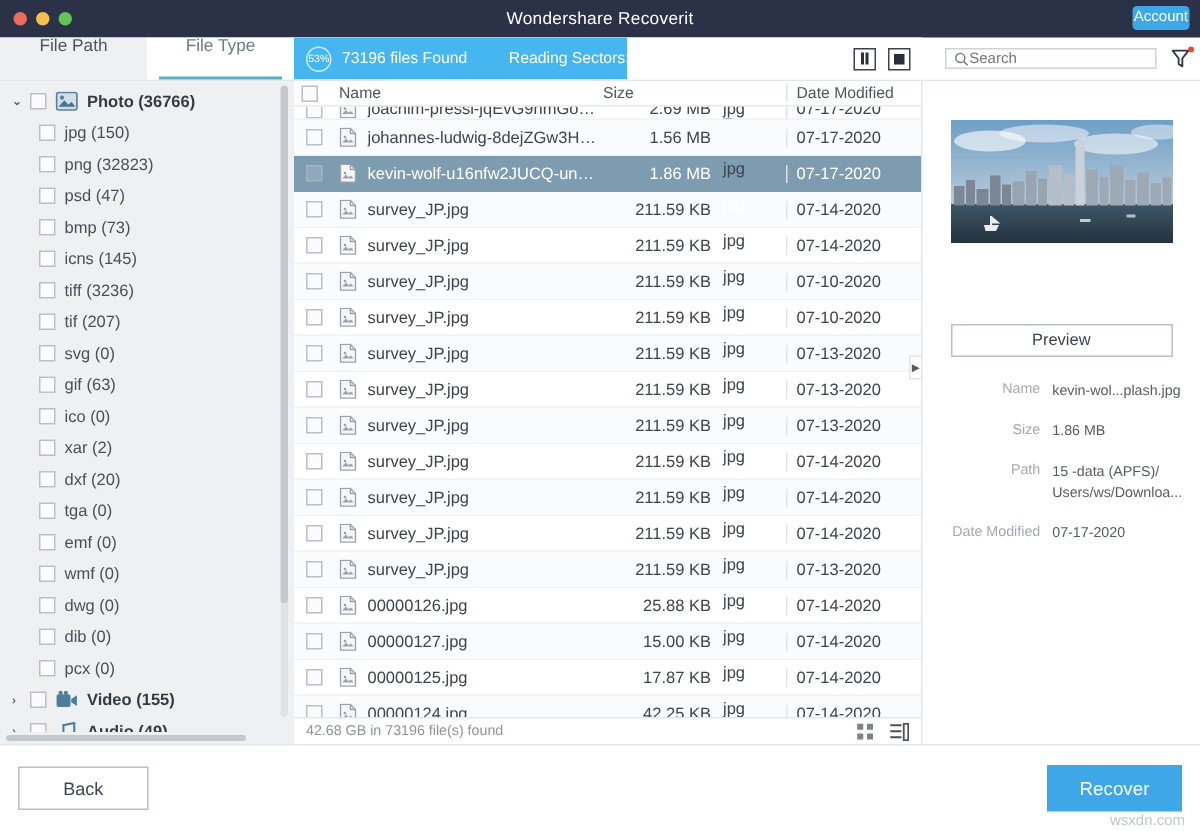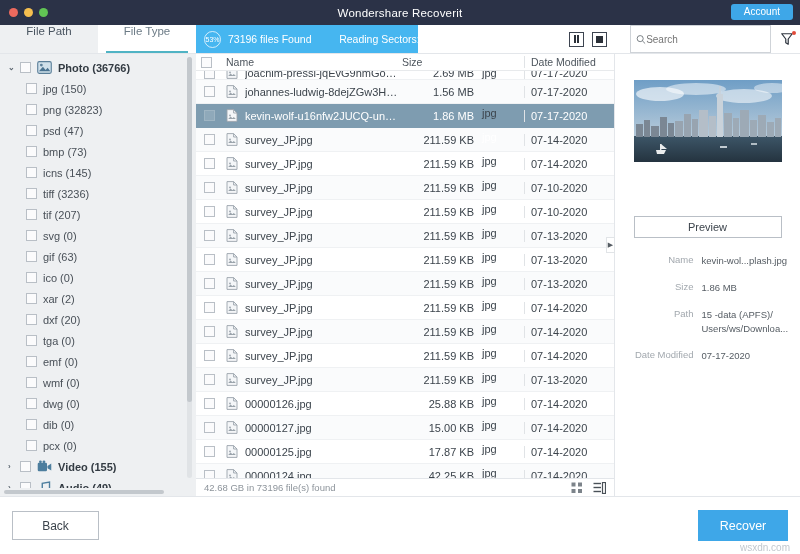--- a/index.html
+++ b/index.html
@@ -29,21 +29,21 @@
   .light.yellow { background: #f5bf4f; }
   .light.green { background: #61c454; }
   .app-title {
     position: absolute; left: 0; right: 0; text-align: center;
     color: #ffffff; font-size: 11.5px; letter-spacing: .2px;
     pointer-events: none;
   }
   .account-btn {
     position: absolute; right: 7px; top: 4px;
     background: #3ea7e8; color: #ffffff;
-    font-size: 10px; padding: 2px 13px; border-radius: 3px;
+    font-size: 10px; padding: 2px 1px; border-radius: 3px;
     border: none; line-height: 12px;
   }
 
   
   .toolbar {
     height: 29px; flex: 0 0 29px;
     background: #ffffff;
     display: flex; align-items: stretch;
     border-bottom: 1px solid #e3e6ea;
   }
@@ -102,21 +102,21 @@
   .ctrl-btn .pause { display: flex; gap: 1.5px; }
   .ctrl-btn .pause i { width: 2px; height: 8px; background: #2b3038; display: block; }
   .ctrl-btn .stop { width: 7px; height: 7px; background: #2b3038; display: block; }
 
   .search-area {
     width: 185px; flex: 0 0 185px;
     display: flex; align-items: center;
     background: #ffffff; padding-left: 15px;
   }
   .search-box {
-    flex: 1; height: 28px;
+    flex: 1; height: 14px;
     border: 1px solid #cfd3d8; background: #ffffff;
     display: flex; align-items: center; padding: 0 5px; gap: 0;
   }
   .search-input {
     border: none; outline: none; font-size: 10px;
     color: #9aa1a9; width: 100%; background: transparent;
     font-family: "Liberation Sans", sans-serif;
   }
   .filter-icon {
     position: relative; margin-left: 9px; margin-right: 6px;

